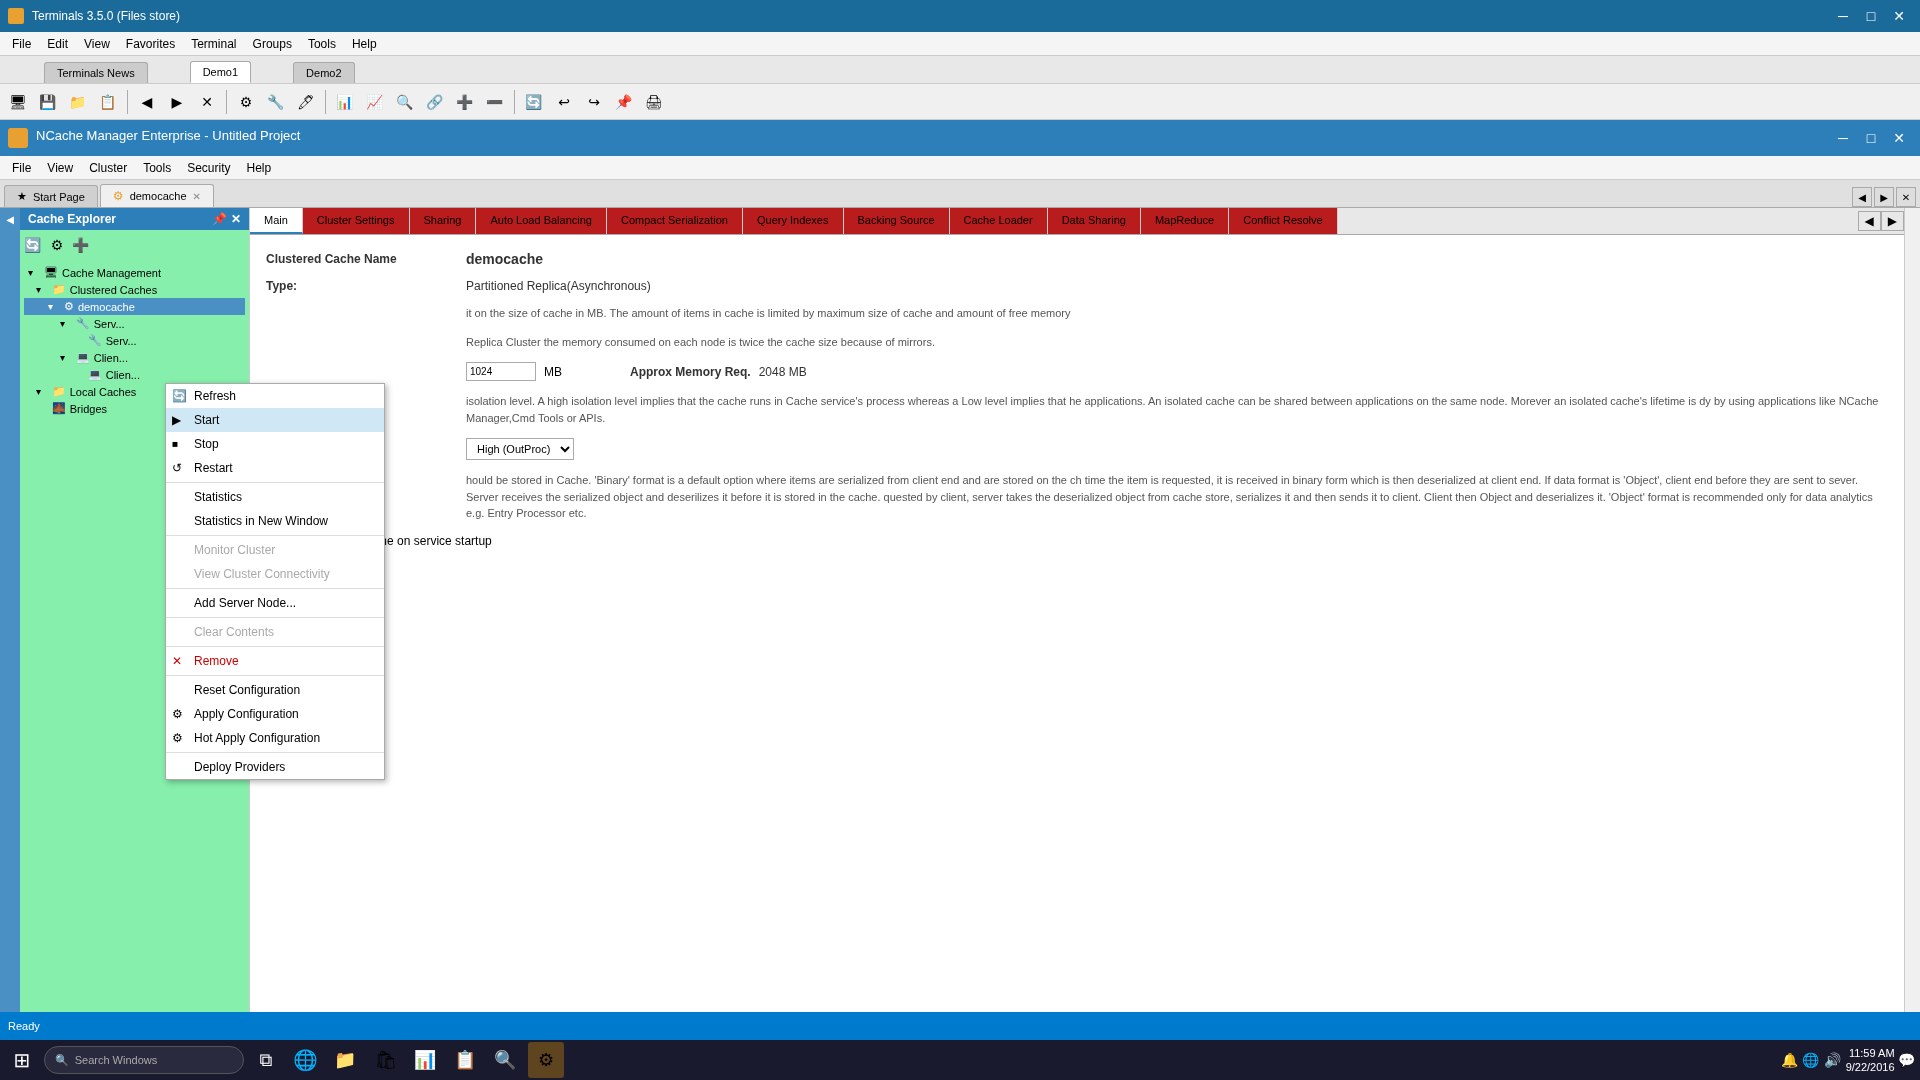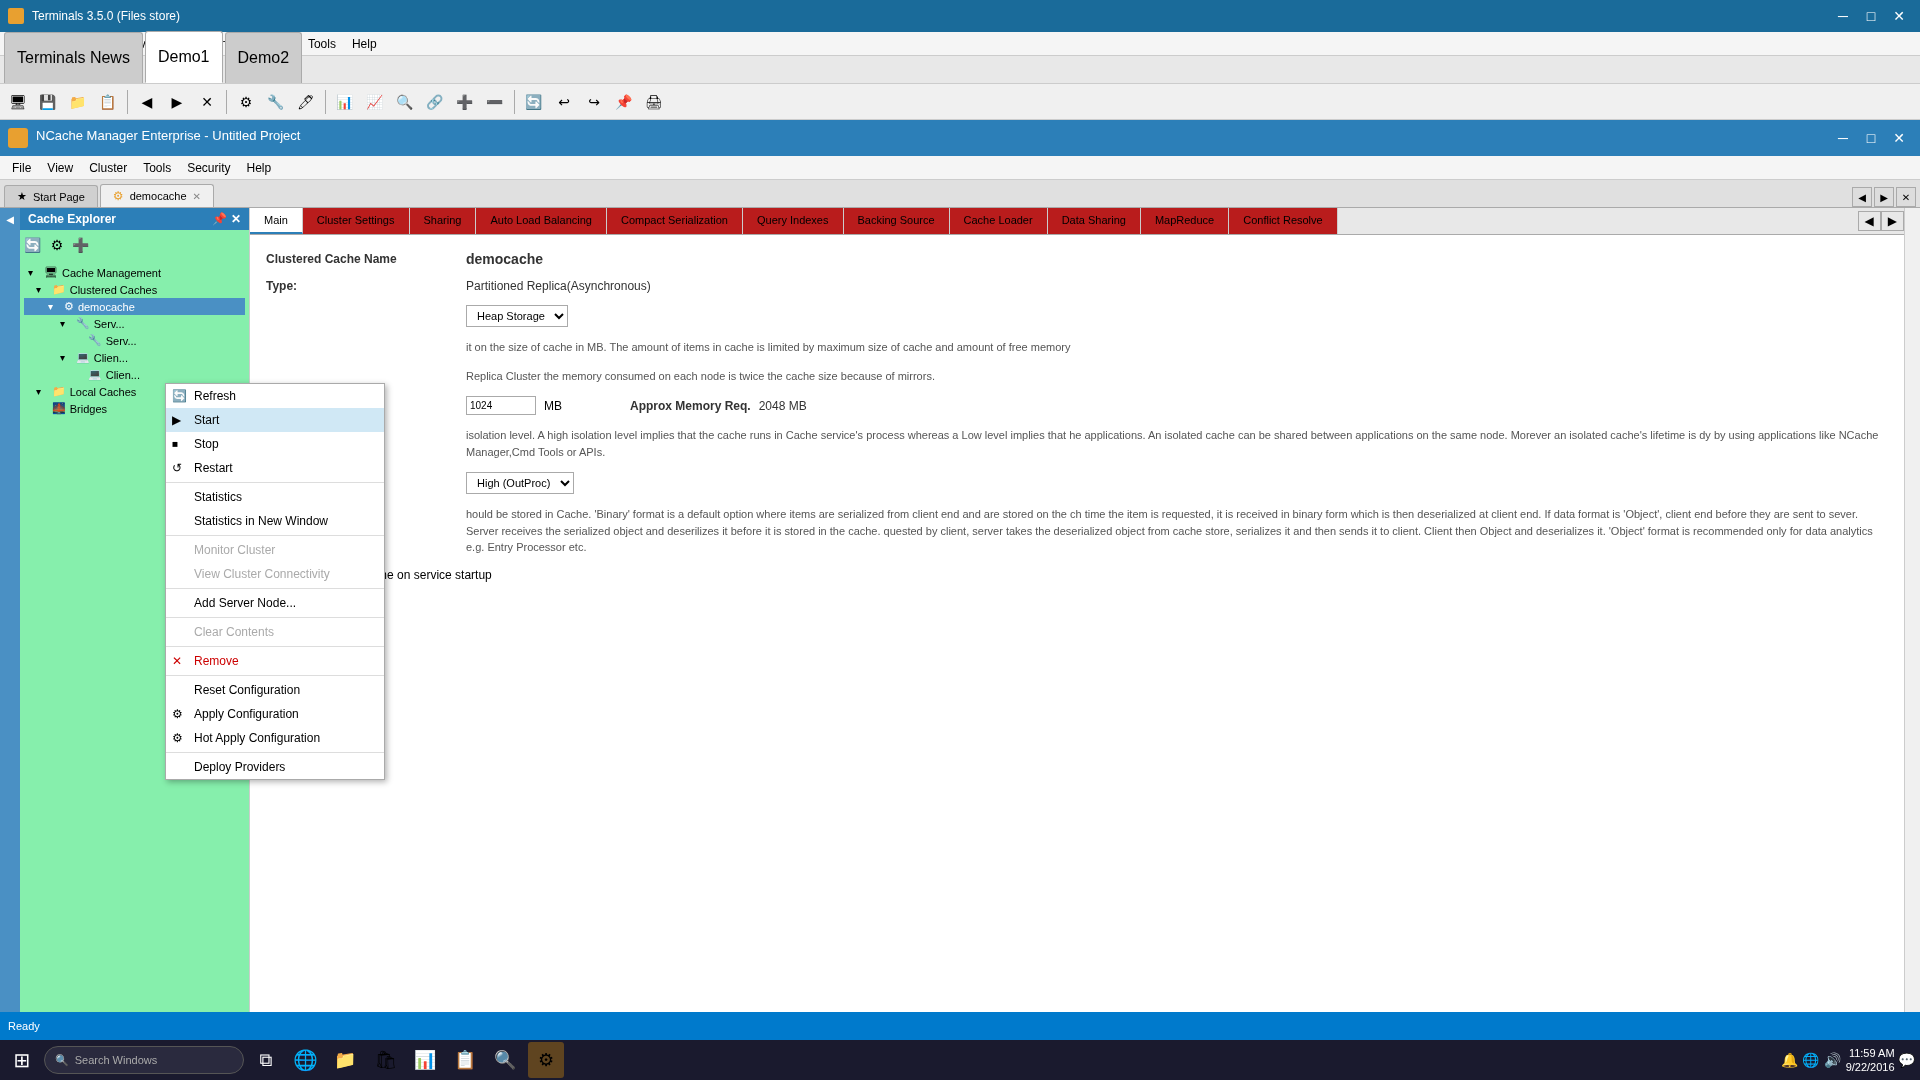--- a/index.html
+++ b/index.html
@@ -11,21 +11,21 @@
     #title-bar-icon { width: 16px; height: 16px; background: #e8a030; border-radius: 2px; }
     #title-bar-controls { display: flex; gap: 2px; }
     .title-btn { width: 26px; height: 26px; background: transparent; border: none; color: white; cursor: pointer; display: flex; align-items: center; justify-content: center; font-size: 14px; }
 
     
     #menu-bar { background: #f5f5f5; height: 24px; display: flex; align-items: center; border-bottom: 1px solid #ccc; padding: 0 4px; }
     .menu-item { padding: 2px 8px; cursor: pointer; font-size: 12px; }
 
     
     #top-tab-bar { background: #e8e8e8; height: 28px; display: flex; align-items: flex-end; border-bottom: 1px solid #ccc; padding: 0 4px; }
-    .top-tab { padding: 16px 12px; background: #ccc; border: 1px solid #aaa; border-bottom: none; margin-right: 2px; cursor: pointer; font-size: 16px; border-radius: 3px 3px 0 0; }
+    .top-tab { padding: 4px 12px; background: #ccc; border: 1px solid #aaa; border-bottom: none; margin-right: 2px; cursor: pointer; font-size: 11px; border-radius: 3px 3px 0 0; margin-left: 40px; }
     .top-tab.active { background: white; border-bottom: 1px solid white; }
 
     
     #toolbar { background: #f0f0f0; height: 36px; display: flex; align-items: center; padding: 0 4px; border-bottom: 1px solid #ccc; gap: 2px; }
     .tb-btn { width: 28px; height: 28px; background: transparent; border: 1px solid transparent; cursor: pointer; display: flex; align-items: center; justify-content: center; font-size: 14px; border-radius: 2px; }
     .tb-separator { width: 1px; height: 24px; background: #aaa; margin: 0 3px; }
 
     
     #main-area { display: flex; height: calc(1080px - 32px - 24px - 28px - 36px - 50px - 40px); }
 
@@ -374,26 +374,20 @@
         <span class="form-value" style="font-size:14px;font-weight:bold;">democache</span>
       </div>
 
       
       <div class="form-row">
         <span class="form-label">Type:</span>
         <span class="form-value">Partitioned Replica(Asynchronous)</span>
       </div>
 
       
-      <div class="form-row">
-        <span class="form-label"></span>
-        <select>
-          <option>Heap Storage</option>
-        </select>
-      </div>
 
       
       <div class="description-text" style="margin-left:200px;">it on the size of cache in MB. The amount of items in cache is limited by maximum size of cache and amount of free memory</div>
       <div class="description-text" style="margin-left:200px;">Replica Cluster the memory consumed on each node is twice the cache size because of mirrors.</div>
 
       
       <div class="form-row">
         <span class="form-label"></span>
         <div class="approx-mem">
           <input type="number" value="1024" style="">

